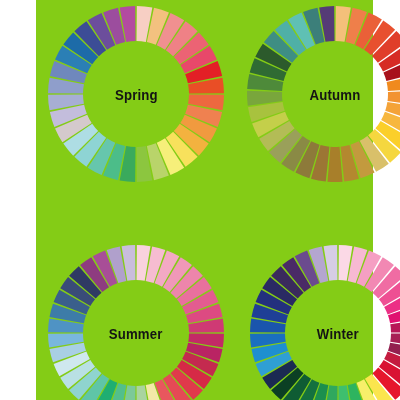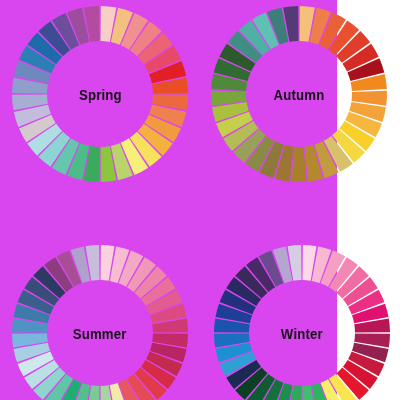--- a/index.html
+++ b/index.html
@@ -10,21 +10,22 @@
   body {
     width: 400px;
     height: 400px;
     font-family: "Liberation Sans", sans-serif;
     overflow: hidden;
   }
   #board {
     position: relative;
     width: 337px;
     height: 400px;
-    background: #d946ef;
+    background: #84cc16;
+    margin-left: 36px;
   }
   .wheel {
     position: absolute;
     width: 180px;
     height: 180px;
   }
   .wheel svg {
     display: block;
     width: 180px;
     height: 180px;

